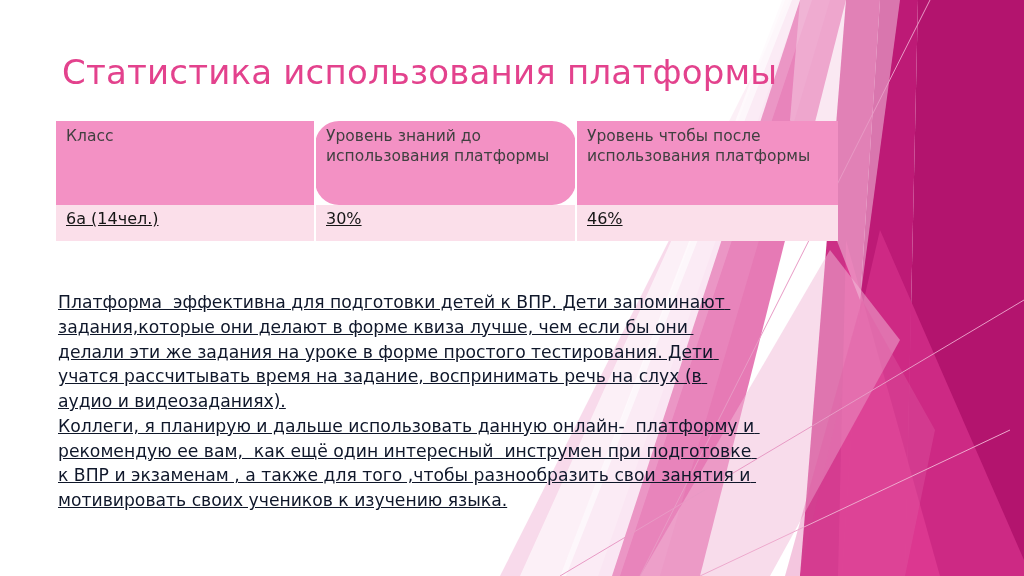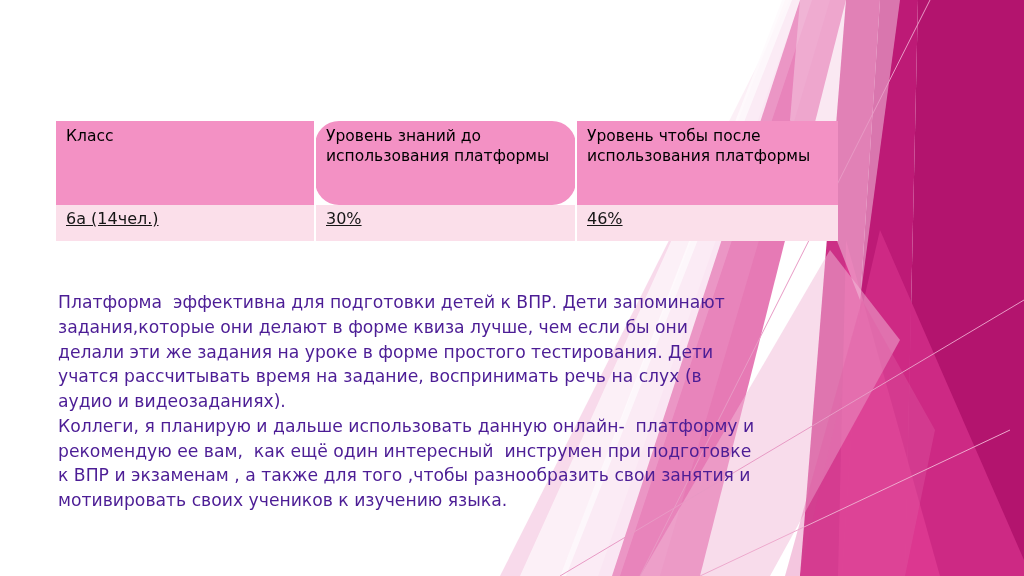--- a/index.html
+++ b/index.html
@@ -55,21 +55,21 @@
     text-align: left;
     vertical-align: top;
     padding: 6px 8px 6px 10px;
     border: none;
   }
   table.stat thead th {
     background: #f happens;
   }
   table.stat thead tr th {
     background: #f391c4;
-    color: #000000;
+    color: #404040;
     font-weight: 400;
     font-size: 15.5px;
     line-height: 1.28;
     height: 72px;
     border-right: 2px solid #ffffff;
   }
   table.stat thead tr th:last-child { border-right: none; }
 
   table.stat tbody tr.r1 td {
     background: #fbdfea;
@@ -97,22 +97,23 @@
   .col-c { width: 243px; }
 
   
   #body-text {
     position: absolute;
     left: 58px;
     top: 290px;
     width: 700px;
     font-size: 17.2px;
     line-height: 1.44;
-    color: #4c1d95;
+    color: #0f172a;
     white-space: pre-wrap;
+    text-decoration: underline;
   }
 </style>
 </head>
 <body>
 
 <div id="slide">
 
   <svg id="deco" viewBox="0 0 1024 576" preserveAspectRatio="none">
 
     <polygon points="1024,0 1024,576 905,576 918,0" fill="#b3146e"></polygon>
@@ -138,20 +139,21 @@
 
     <polygon points="860,300 930,420 900,576 780,576" fill="#e playlist" opacity="0"></polygon>
     <polygon points="862,300 935,430 905,576 785,576" fill="#e munic" opacity="0"></polygon>
     <polygon points="862,300 935,430 905,576 785,576" fill="#e05ba3" opacity="0.35"></polygon>
 
     <line x1="1024" y1="300" x2="560" y2="576" stroke="#e89ac5" stroke-width="1"></line>
     <line x1="930" y1="0" x2="640" y2="576" stroke="#e89ac5" stroke-width="1"></line>
     <line x1="1010" y1="430" x2="700" y2="576" stroke="#eda9cd" stroke-width="1"></line>
   </svg>
 
+  <div id="title">Статистика использования платформы</div>
 
   <div id="tbl-wrap">
     <table class="stat">
       <thead>
         <tr>
           <th class="col-a">Класс</th>
           <th class="col-b">Уровень знаний до использования платформы</th>
           <th class="col-c">Уровень чтобы после использования платформы</th>
         </tr>
       </thead>

